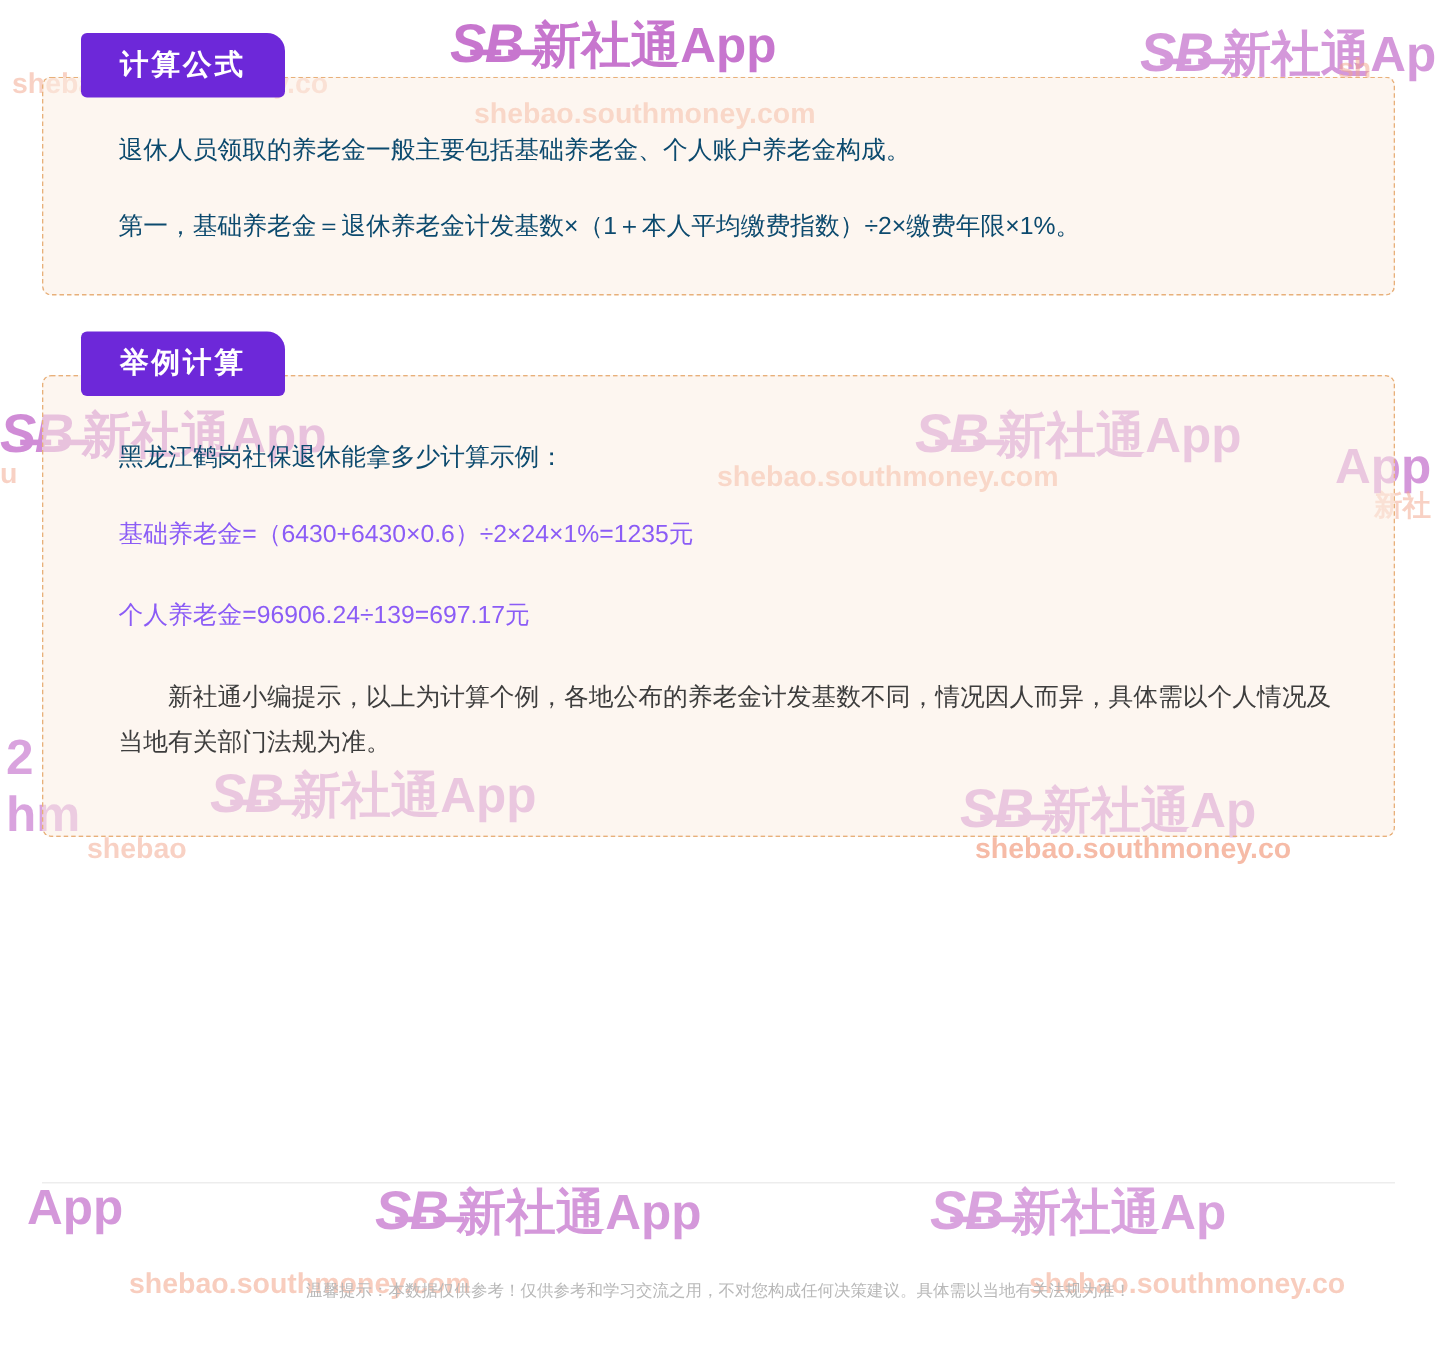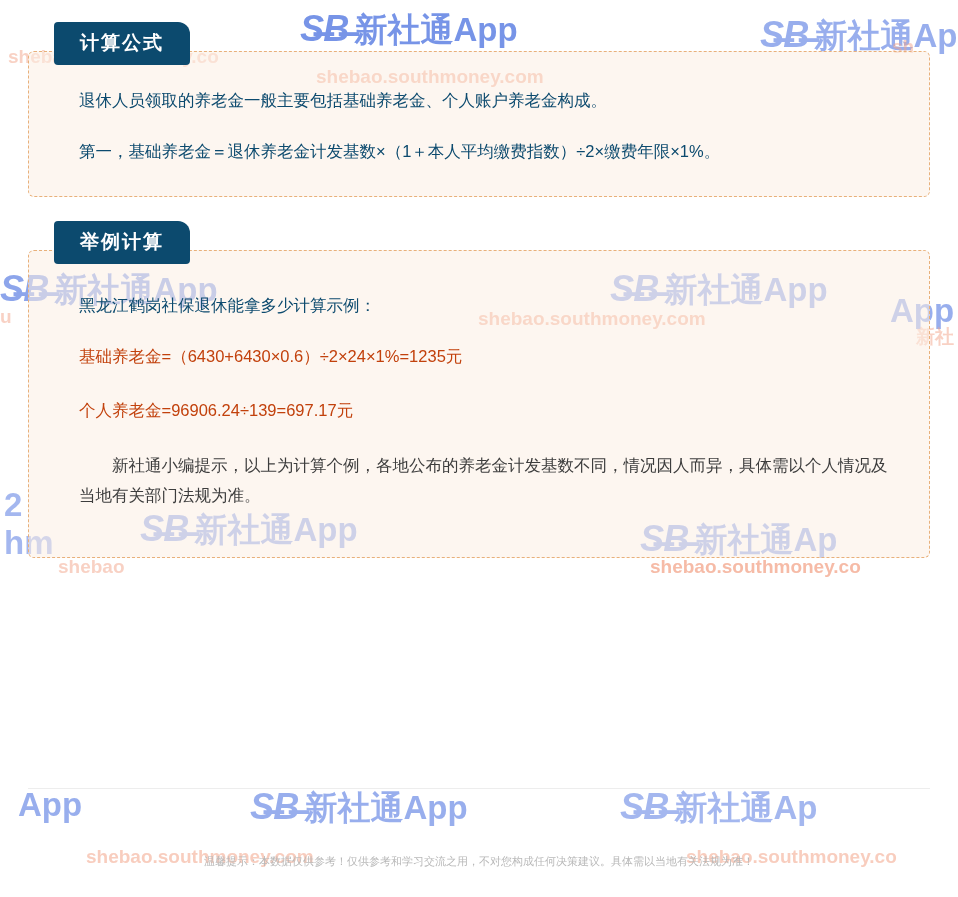--- a/index.html
+++ b/index.html
@@ -26,21 +26,21 @@
   }
   .wm {
     position: absolute;
     white-space: nowrap;
     font-weight: bold;
     color: #f0b9a3;
     opacity: 0.55;
   }
   .wm.big {
     font-size: 33px;
-    color: #1d4ed8;
+    color: #a21caf;
     opacity: 0.6;
   }
   .wm.url {
     font-size: 19px;
     color: #f3a58a;
     opacity: 0.75;
     font-weight: bold;
   }
   .wm .logo {
     font-style: italic;
@@ -57,21 +57,21 @@
     box-sizing: border-box;
   }
 
   .section {
     position: relative;
     margin-bottom: 24px;
   }
 
   .section-tag {
     display: inline-block;
-    background: #0c4a6e;
+    background: #6d28d9;
     color: #ffffff;
     font-size: 19px;
     font-weight: bold;
     letter-spacing: 2px;
     padding: 8px 26px 9px 26px;
     border-radius: 4px 12px 4px 4px;
     position: relative;
     z-index: 3;
     margin-left: 26px;
   }
@@ -108,21 +108,21 @@
     margin: 0 0 20px 0;
     font-size: 16.5px;
     line-height: 1.85;
     text-indent: 2em;
     color: #3d3d3d;
   }
   p.result {
     margin: 0 0 26px 0;
     font-size: 16.5px;
     line-height: 1.7;
-    color: #c2410c;
+    color: #8b5cf6;
   }
 
   .footer-note {
     position: absolute;
     left: 0;
     right: 0;
     bottom: 26px;
     text-align: center;
     color: #b8b8b8;
     font-size: 11px;

